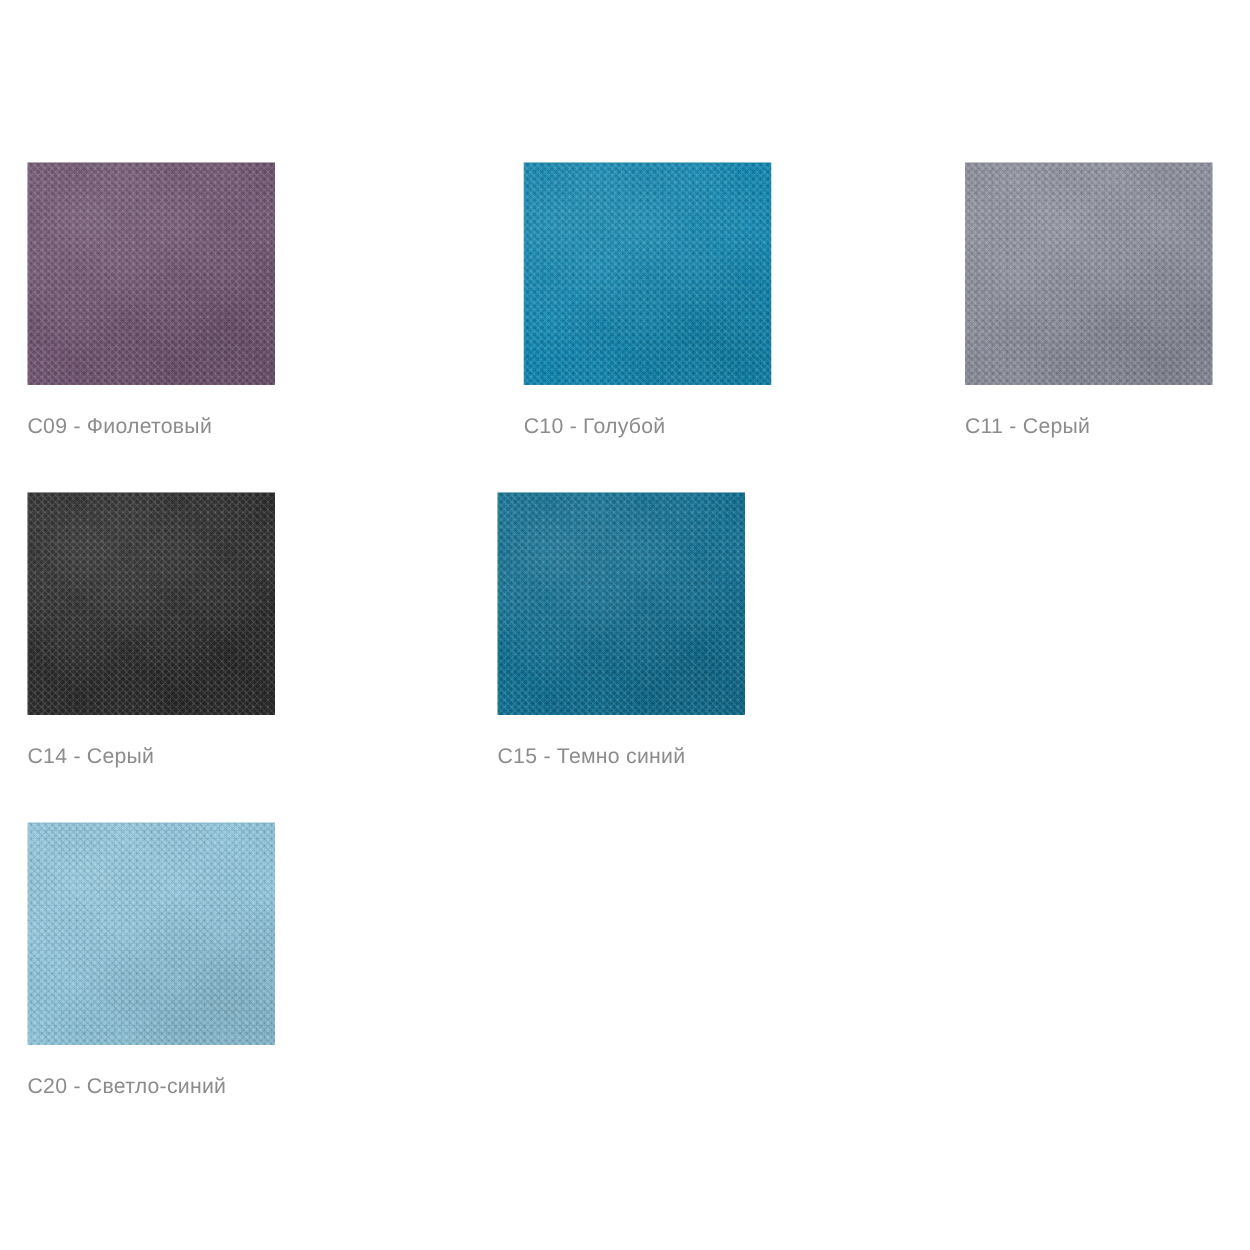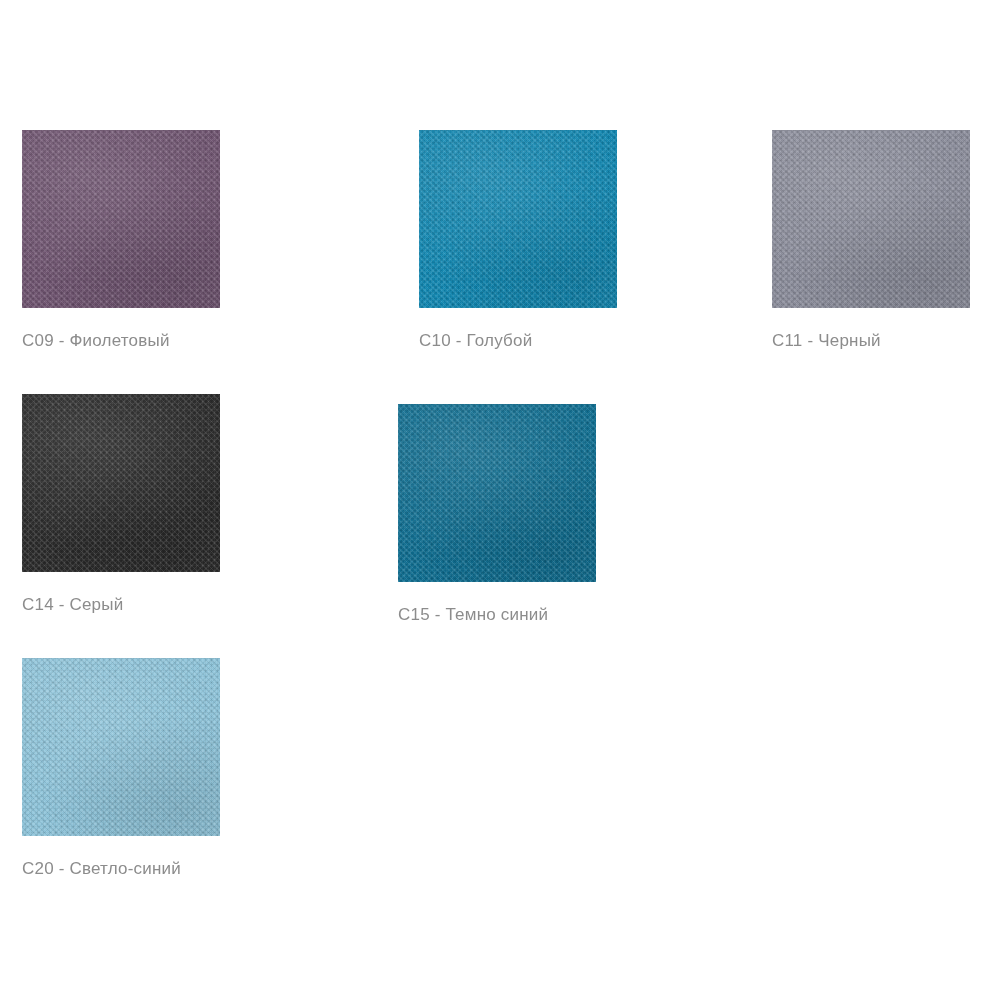--- a/index.html
+++ b/index.html
@@ -118,30 +118,30 @@
         <div class="sheen"></div>
         <div class="weave"></div>
       </div>
       <div class="swatch-label" style="color: rgb(140, 140, 140);">C10 - Голубой</div>
     </div>
     <div class="swatch-cell" style="left: 772px; top: 130px; width: 198px;">
       <div class="swatch-chip" style="width: 198px; height: 178px; background-color: rgb(139, 141, 155);">
         <div class="sheen"></div>
         <div class="weave"></div>
       </div>
-      <div class="swatch-label" style="color: rgb(140, 140, 140);">C11 - Черный</div>
+      <div class="swatch-label" style="color: rgb(140, 140, 140);">C11 - Серый</div>
     </div>
     <div class="swatch-cell" style="left: 22px; top: 394px; width: 198px;">
       <div class="swatch-chip" style="width: 198px; height: 178px; background-color: rgb(43, 43, 43);">
         <div class="sheen"></div>
         <div class="weave"></div>
       </div>
       <div class="swatch-label" style="color: rgb(140, 140, 140);">C14 - Серый</div>
     </div>
-    <div class="swatch-cell" style="left: 398px; top: 404px; width: 198px;">
+    <div class="swatch-cell" style="left: 398px; top: 394px; width: 198px;">
       <div class="swatch-chip" style="width: 198px; height: 178px; background-color: rgb(15, 110, 145);">
         <div class="sheen"></div>
         <div class="weave"></div>
       </div>
       <div class="swatch-label" style="color: rgb(140, 140, 140);">C15 - Темно синий</div>
     </div>
     <div class="swatch-cell" style="left: 22px; top: 658px; width: 198px;">
       <div class="swatch-chip" style="width: 198px; height: 178px; background-color: rgb(142, 196, 218);">
         <div class="sheen"></div>
         <div class="weave"></div>

